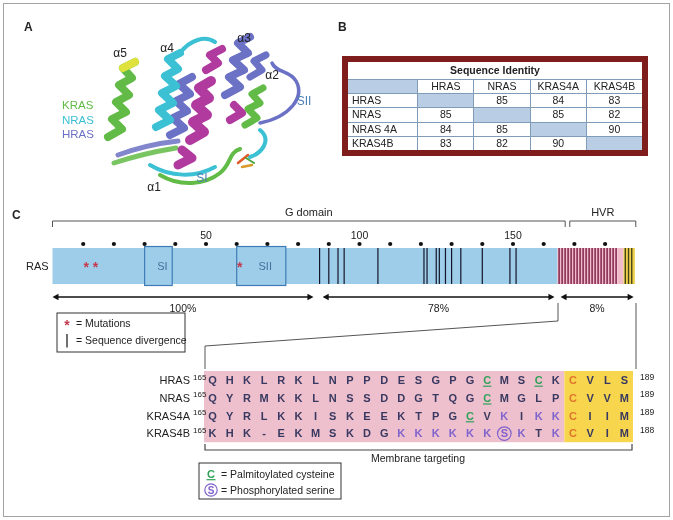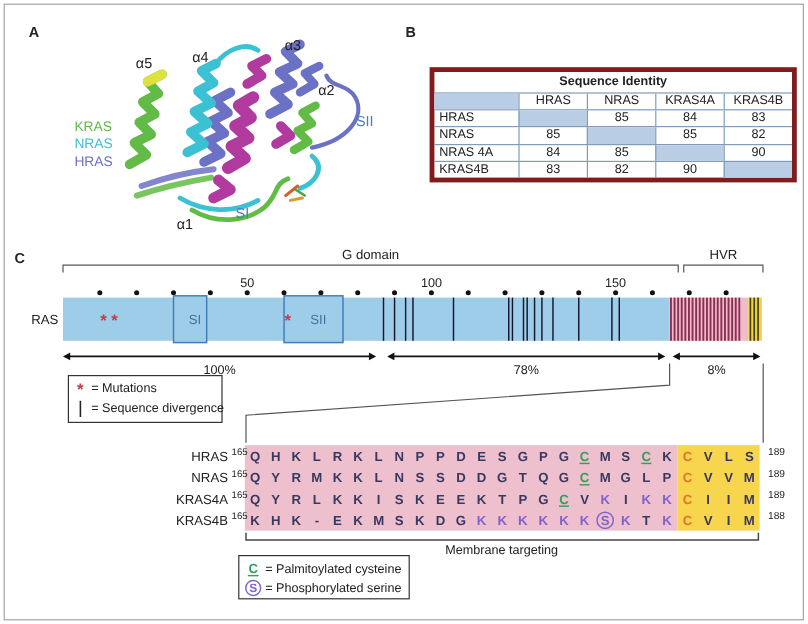--- a/index.html
+++ b/index.html
@@ -2,21 +2,21 @@
 <html><head>
 <meta charset="utf-8">
 <style>
   html,body{margin:0;padding:0;background:#ffffff;}
   body, svg, div {font-family:"Liberation Sans", sans-serif;}
   .figure{position:relative;width:673px;height:520px;background:#fff;overflow:hidden;}
   .inner-frame{position:absolute;left:3px;top:3px;right:3px;bottom:3px;border:1px solid #a3a3a3;pointer-events:none;}
   .fig-label{position:absolute;font-weight:bold;font-size:12px;color:#222;}
   svg{position:absolute;left:0;top:0;}
   
-  .tbl{position:absolute;left:342px;top:56px;width:306px;border:4px solid #7f1d1d;font-size:10.5px;color:#222;background:#fff;box-sizing:border-box;margin-left:16px;}
+  .tbl{position:absolute;left:342px;top:56px;width:306px;border:6px solid #7f1d1d;font-size:10.5px;color:#222;background:#fff;box-sizing:border-box;}
   .tbl-title{height:17px;line-height:17px;text-align:center;font-weight:bold;}
   .trow{display:flex;height:13.2px;line-height:13.2px;border-top:1px solid #7f9db9;}
   .tc{box-sizing:border-box;border-left:1px solid #7f9db9;text-align:center;overflow:hidden;white-space:nowrap;}
   .tc.lab{border-left:none;text-align:left;padding-left:4px;width:72px;}
   .tc.v{width:58.5px;}
   .shaded{background:#b9cde5;}
 </style>
 </head>
 <body>
 

